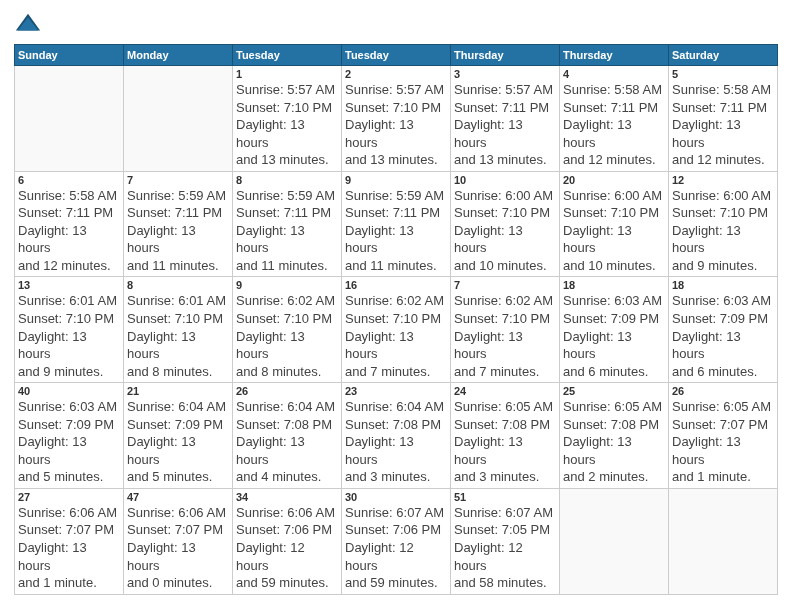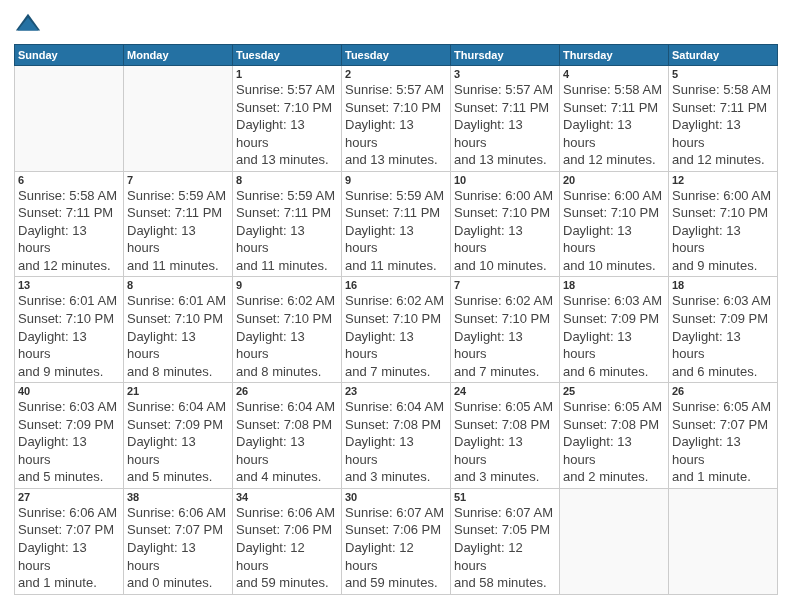--- a/index.html
+++ b/index.html
@@ -328,21 +328,21 @@
         </tr>
         <tr class="last-row">
           <td>
             <span class="day-num">27</span>
             <div class="day-info" style="white-space: pre-line;">Sunrise: 6:06 AM
 Sunset: 7:07 PM
 Daylight: 13 hours
 and 1 minute.</div>
           </td>
           <td>
-            <span class="day-num">38</span>
+            <span class="day-num">47</span>
             <div class="day-info" style="white-space: pre-line;">Sunrise: 6:06 AM
 Sunset: 7:07 PM
 Daylight: 13 hours
 and 0 minutes.</div>
           </td>
           <td>
             <span class="day-num">34</span>
             <div class="day-info" style="white-space: pre-line;">Sunrise: 6:06 AM
 Sunset: 7:06 PM
 Daylight: 12 hours

